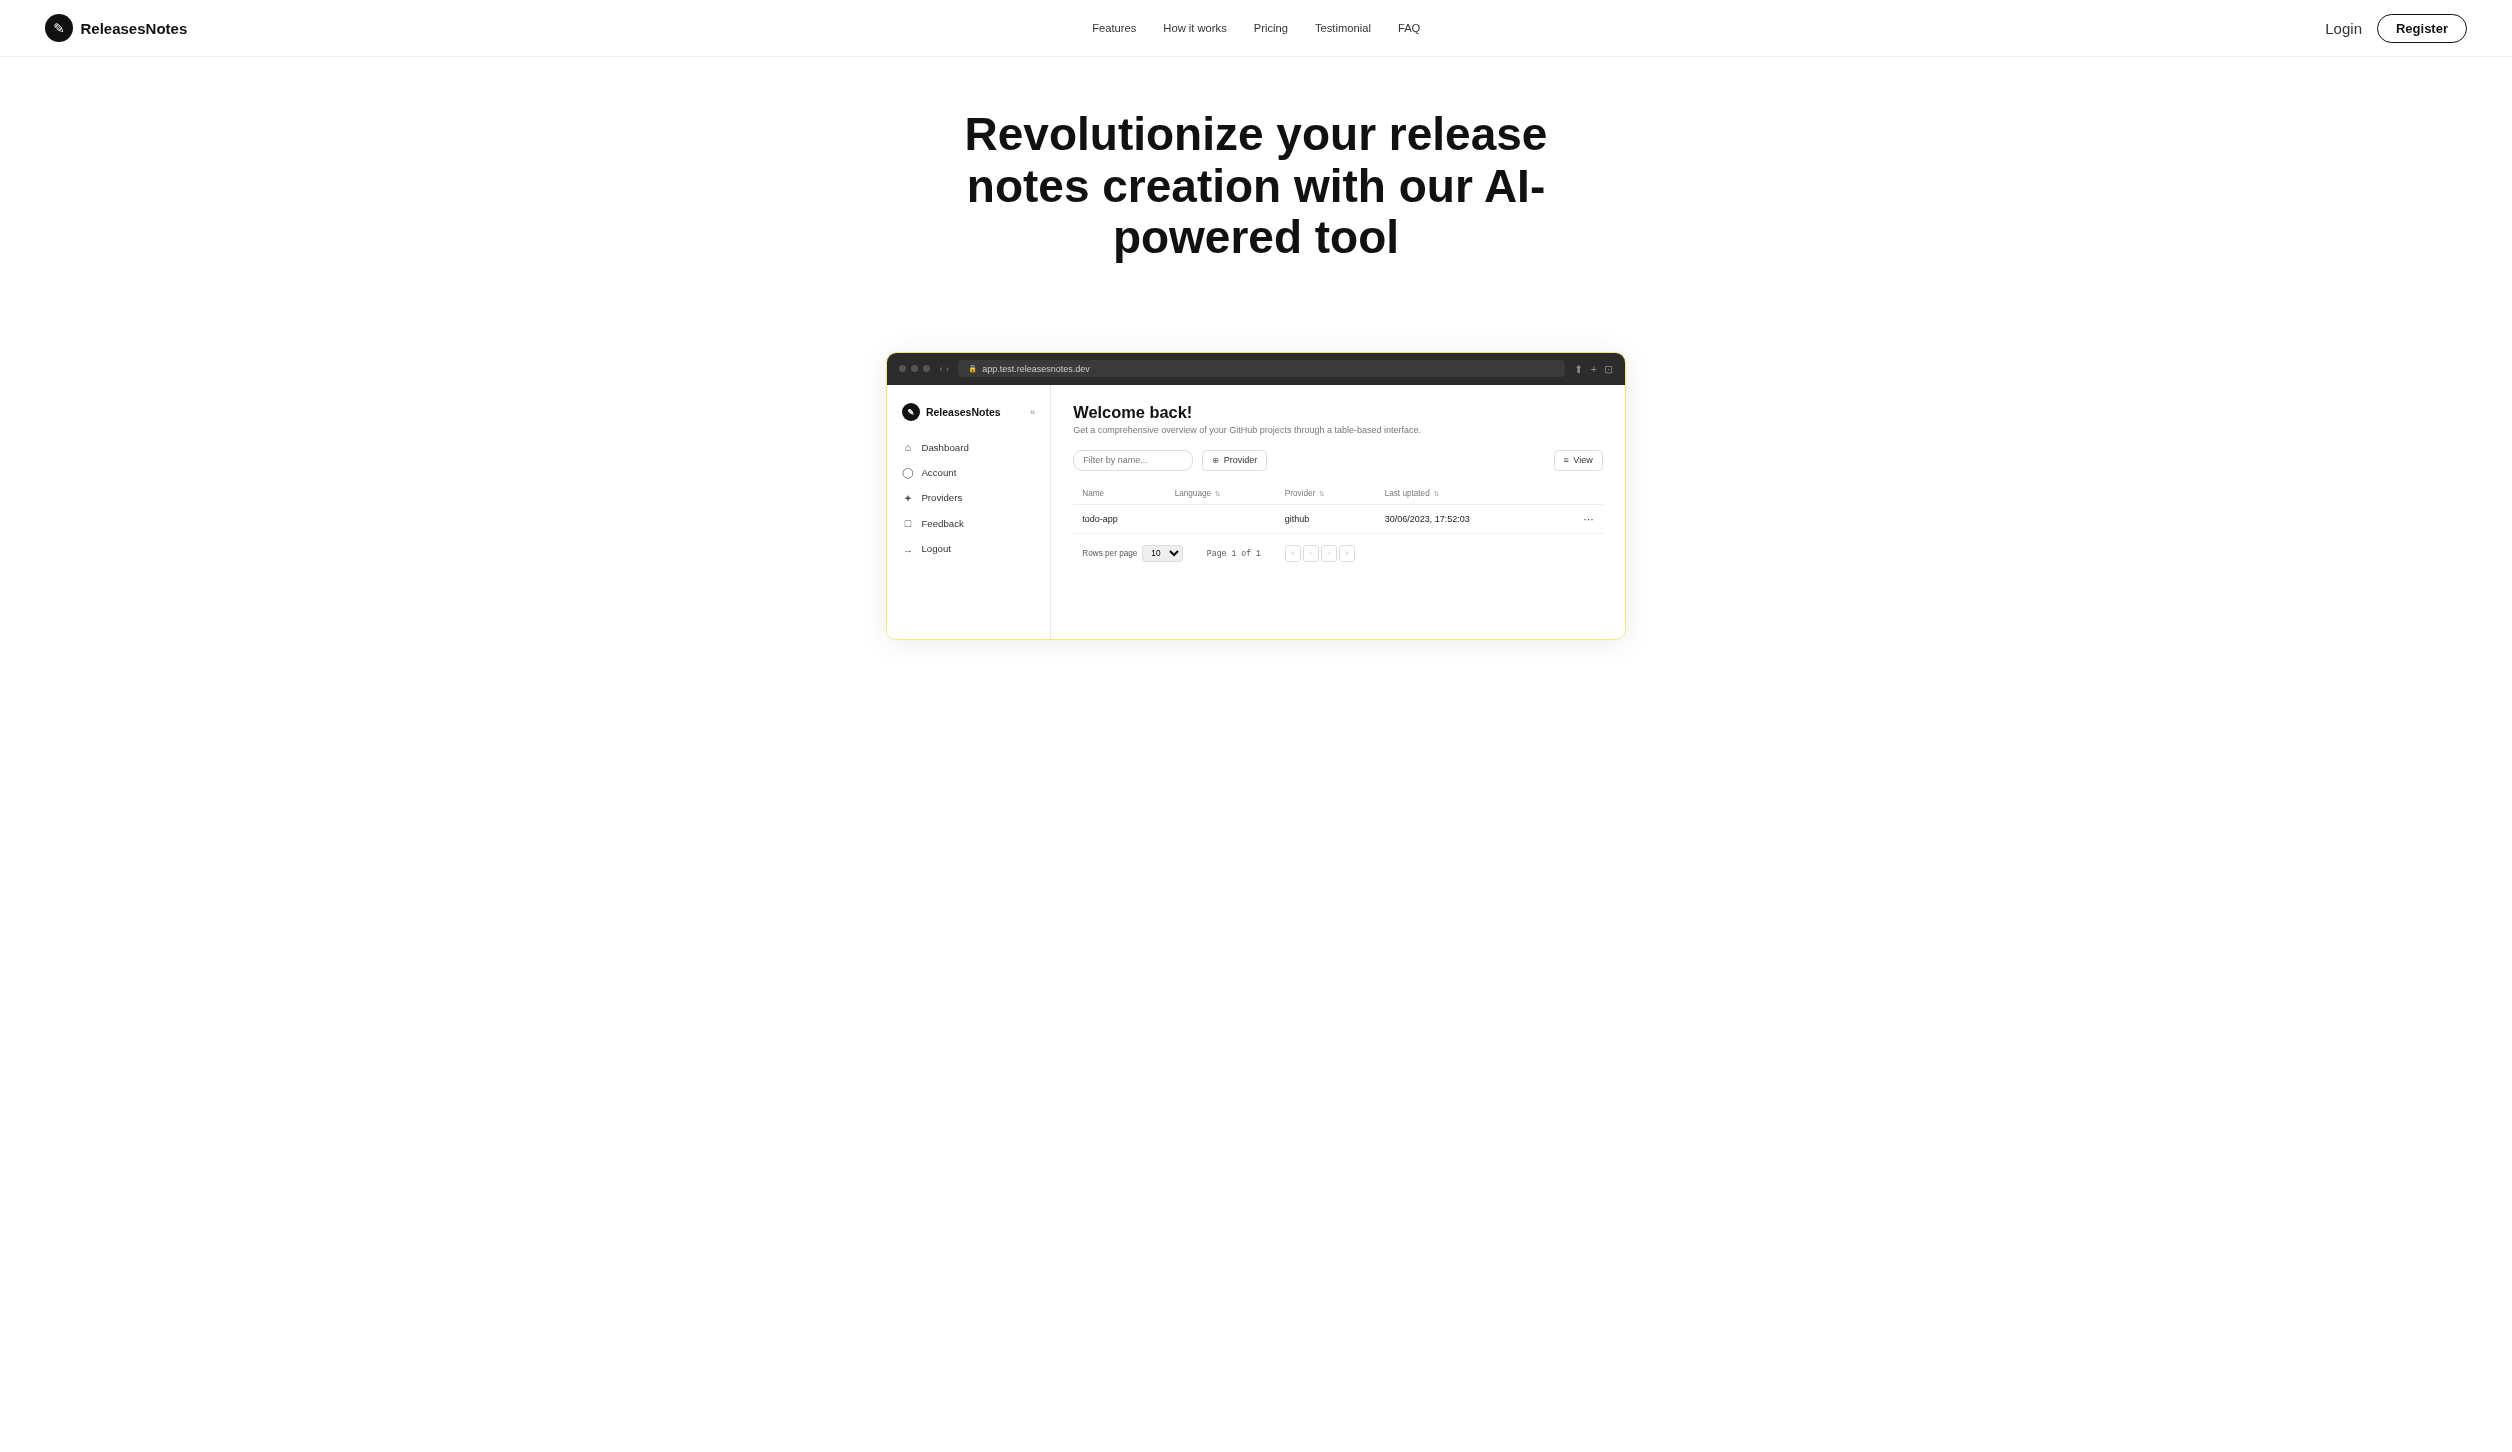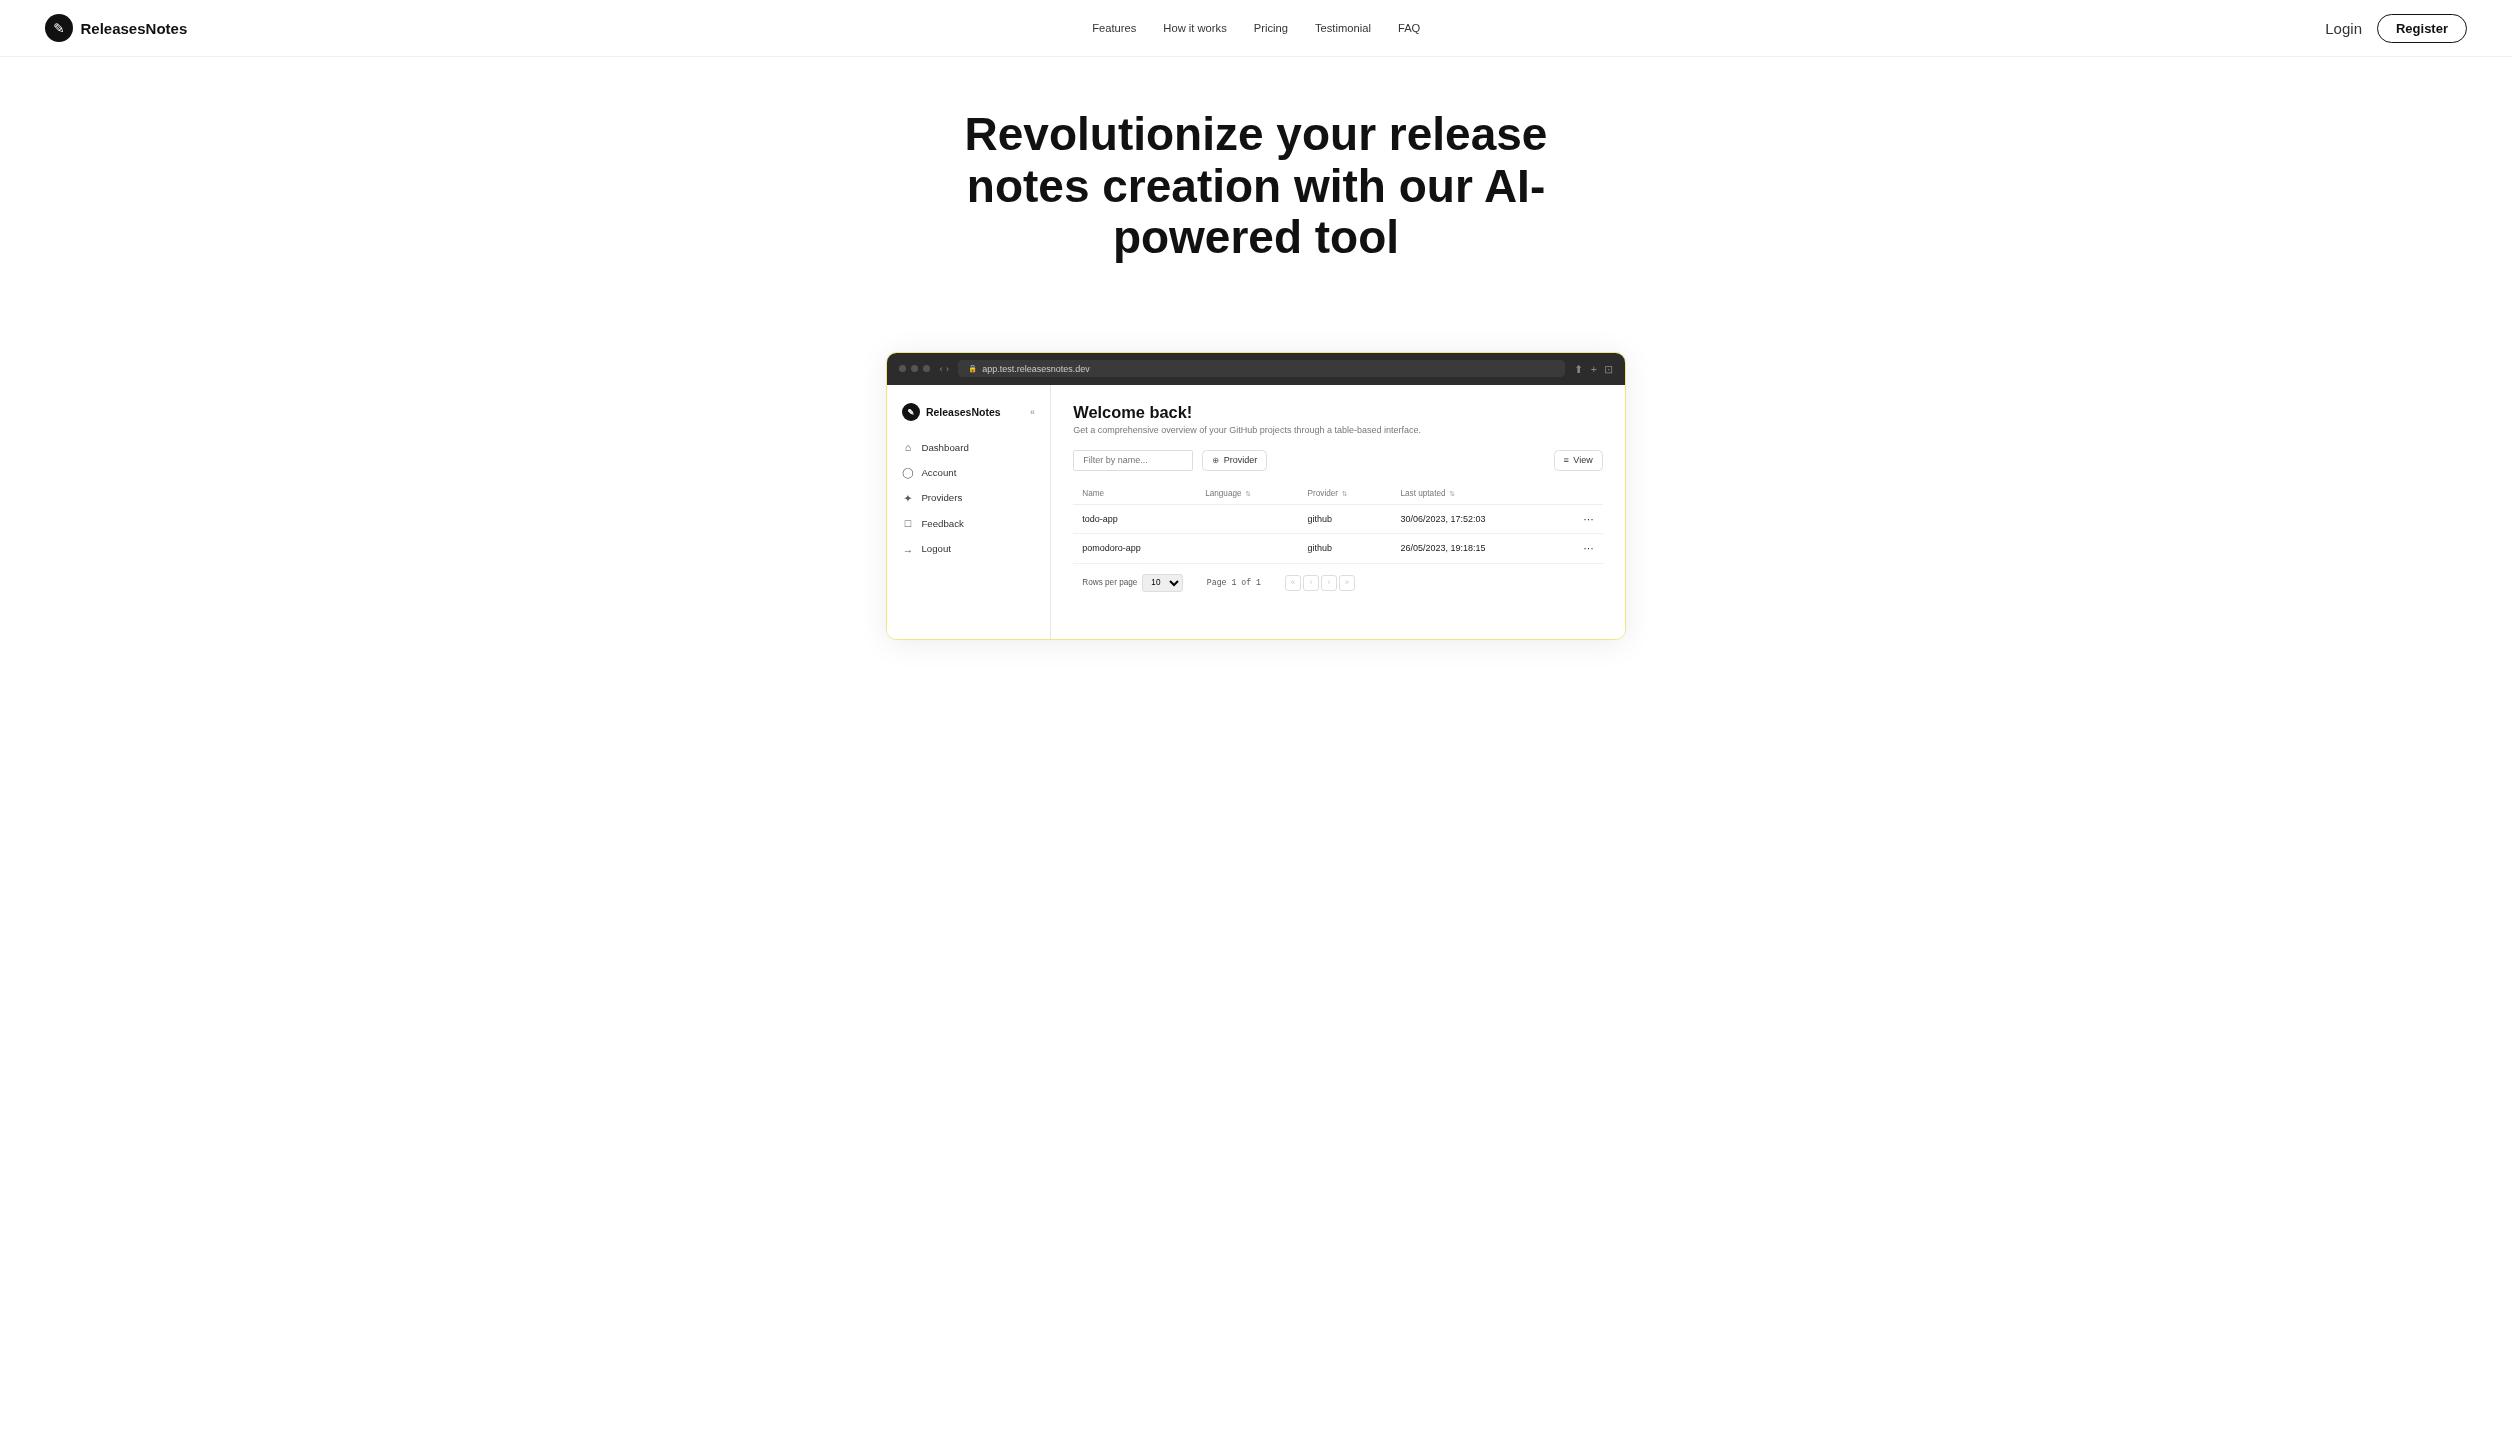--- a/index.html
+++ b/index.html
@@ -230,21 +230,21 @@
 
     
     .filters-row {
       display: flex;
       align-items: center;
       gap: 9px;
       margin-bottom: 12px;
     }
     .filter-input {
       border: 0.7px solid #ddd;
-      border-radius: 2px;
+      border-radius: 9px;
       padding: 4.5px 9px;
       font-size: 9px;
       color: #999;
       width: 120px;
     }
     .filter-provider {
       display: flex;
       align-items: center;
       gap: 4.5px;
       border: 0.7px solid #ddd;
@@ -471,27 +471,20 @@
             </tr>
           </thead>
           <tbody>
             <tr>
               <td>todo-app</td>
               <td></td>
               <td>github</td>
               <td>30/06/2023, 17:52:03</td>
               <td class="row-actions">···</td>
             </tr>
-            <tr>
-              <td>pomodoro-app</td>
-              <td></td>
-              <td>github</td>
-              <td>26/05/2023, 19:18:15</td>
-              <td class="row-actions">···</td>
-            </tr>
           </tbody>
         </table>
 
         <div class="pagination-row">
           <div class="rows-per-page">
             <span>Rows per page</span>
             <select class="rows-select">
               <option>10</option>
             </select>
           </div>

